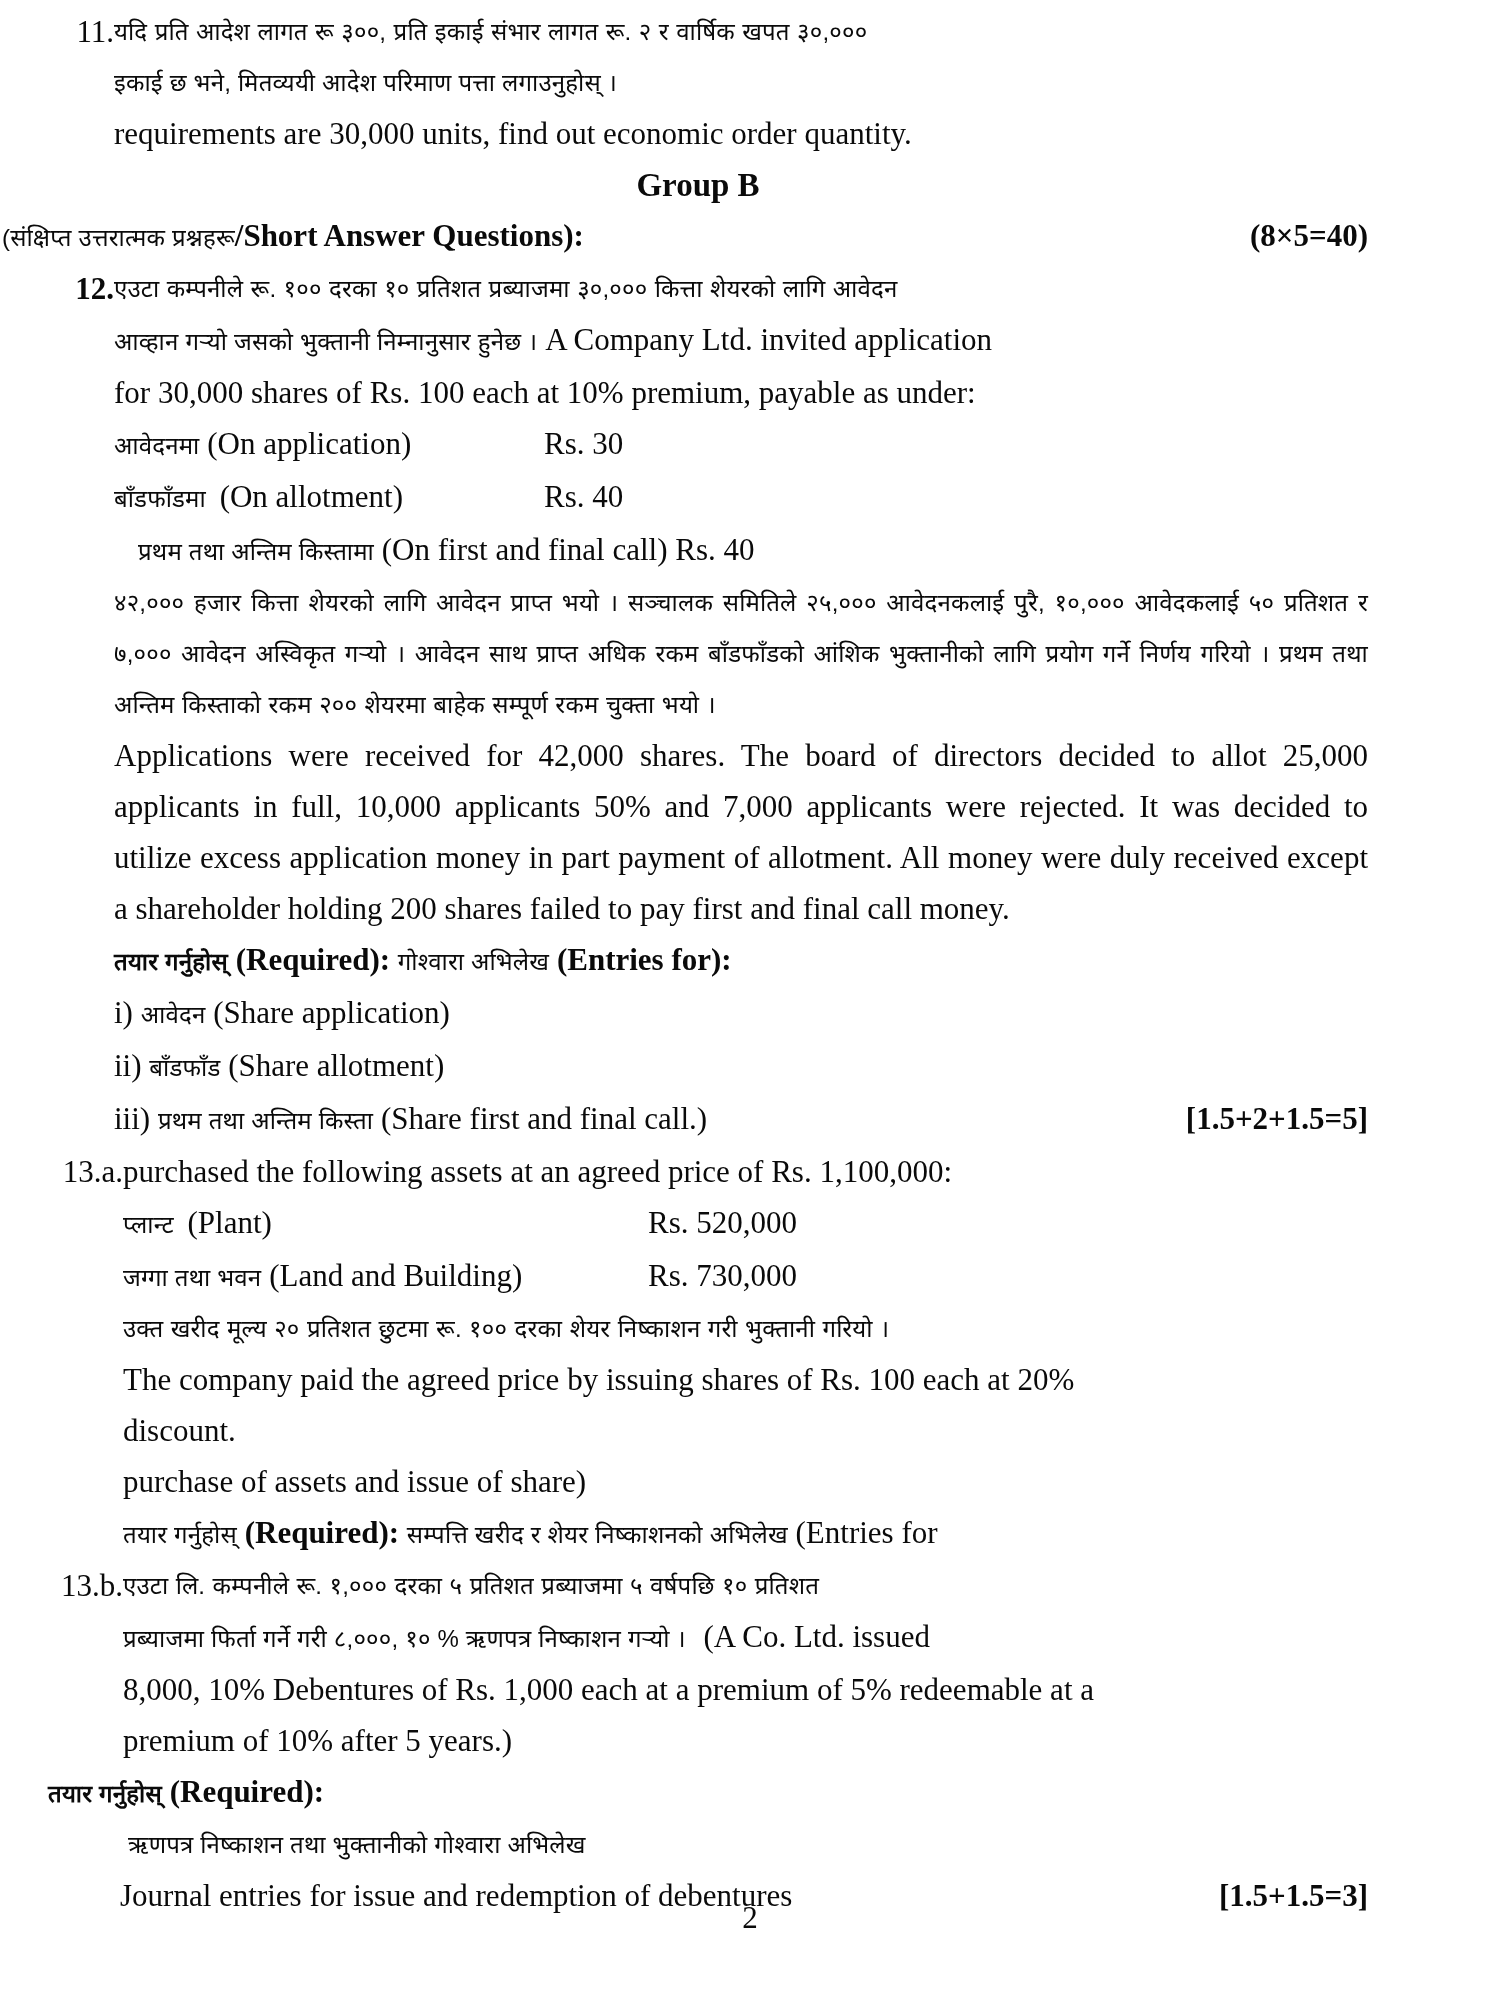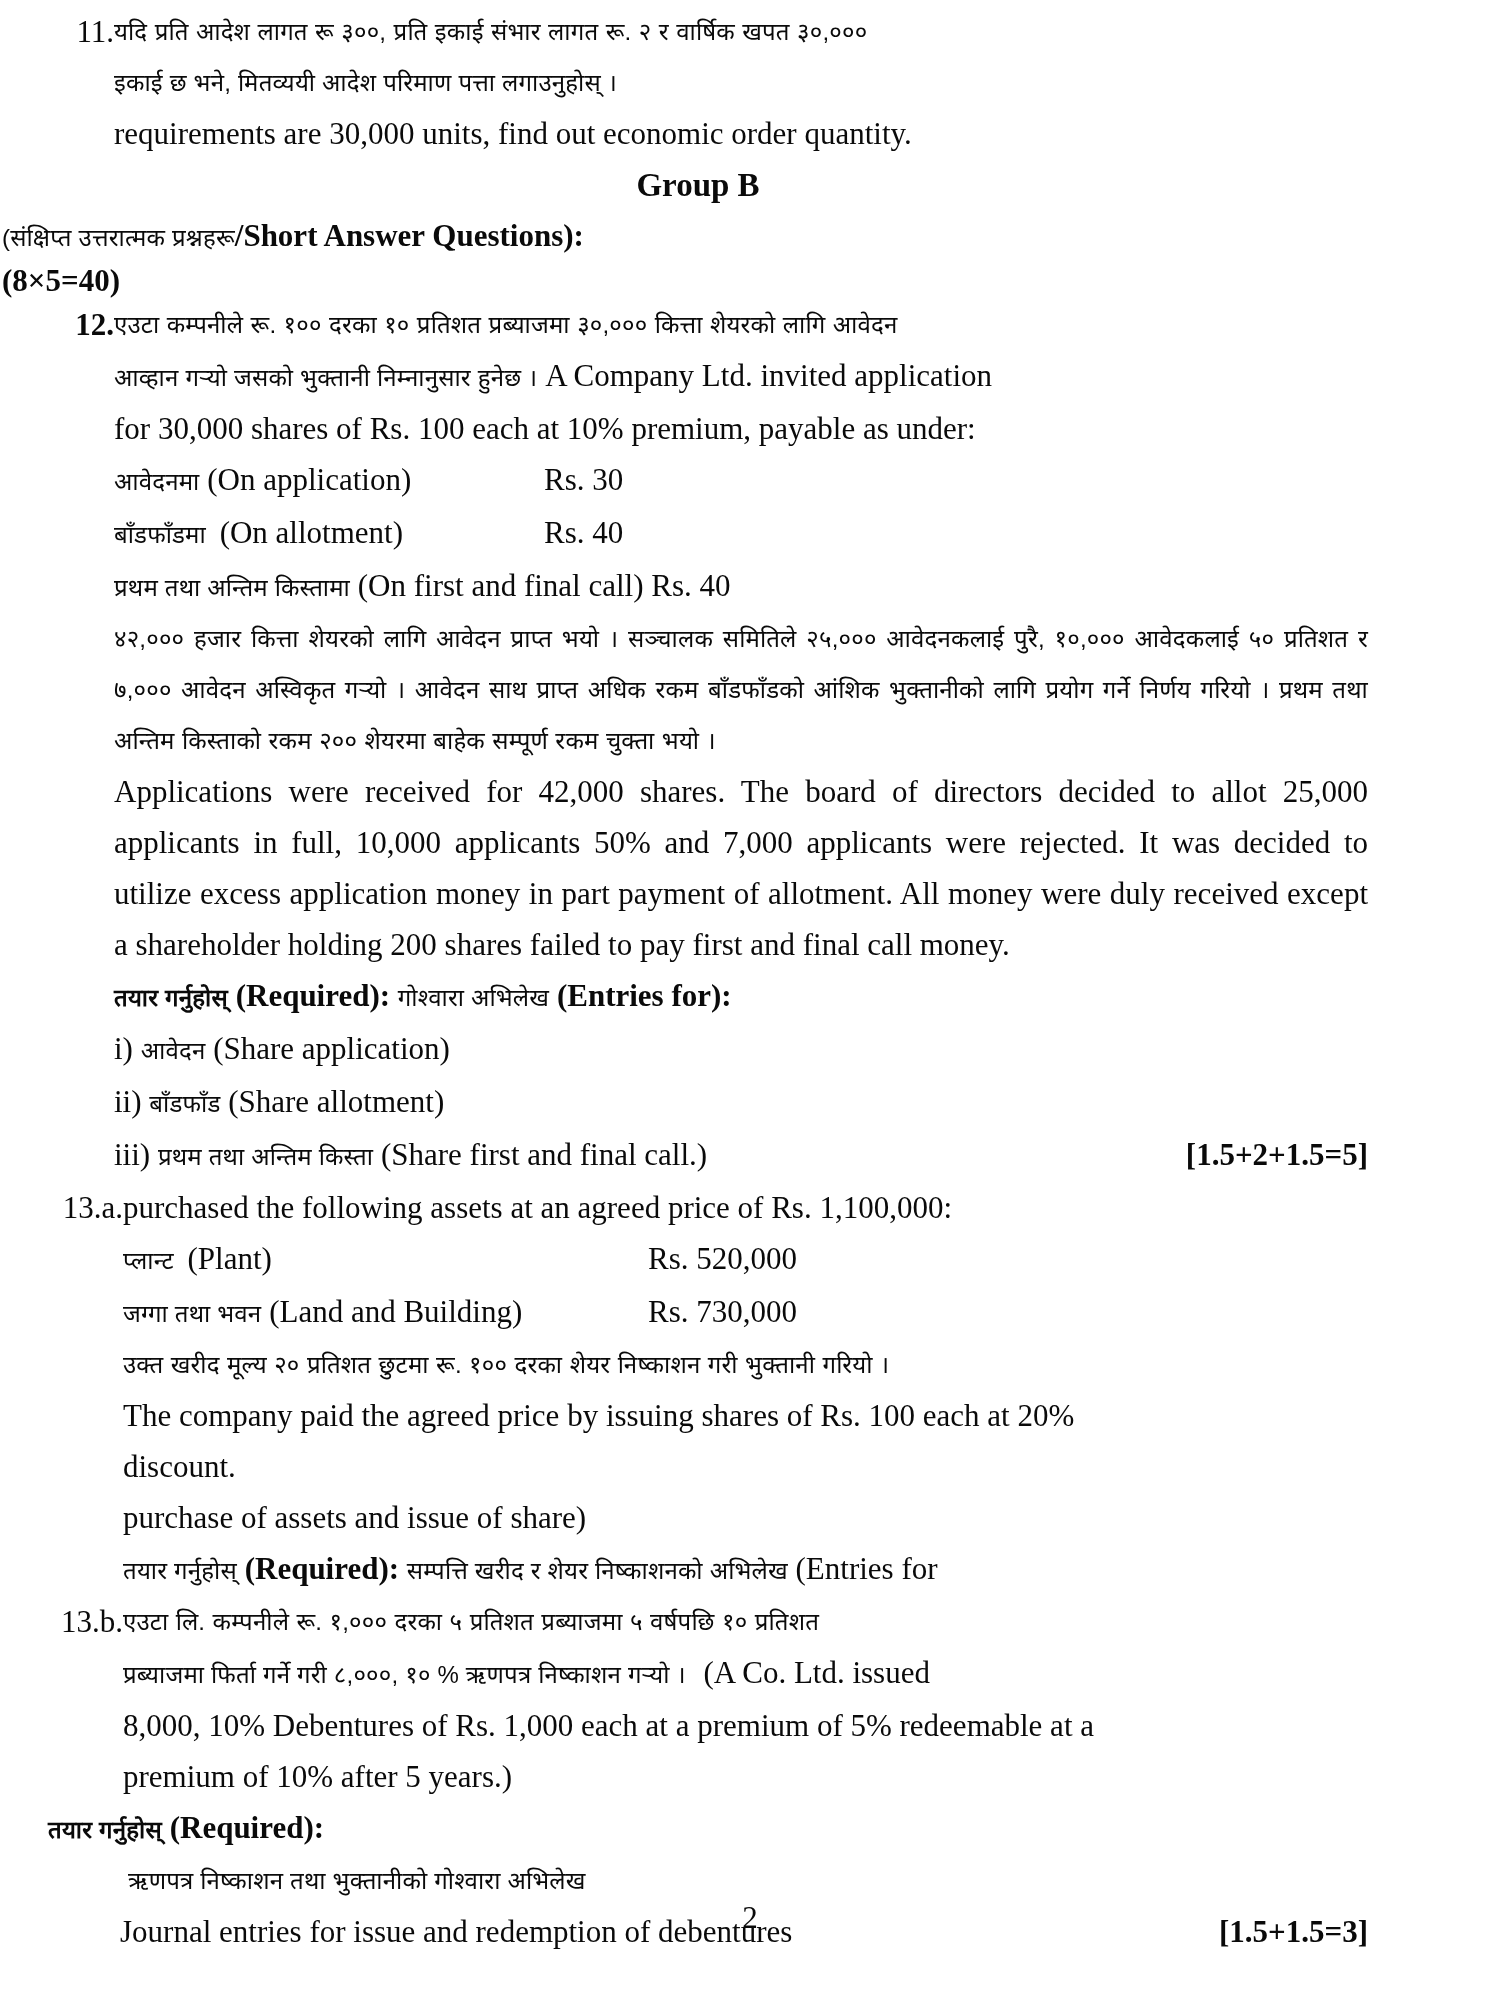--- a/index.html
+++ b/index.html
@@ -160,21 +160,21 @@
       <div class="qnum">11.</div>
       <div class="qbody">
         <div class="line just-dev dev" style="white-space:normal;">यदि प्रति आदेश लागत रू ३००, प्रति इकाई संभार लागत रू. २ र वार्षिक खपत ३०,०००</div>
         <div class="line dev">इकाई छ भने, मितव्ययी आदेश परिमाण पत्ता लगाउनुहोस् ।</div>
         <div class="line eng">requirements are 30,000 units, find out economic order quantity.</div>
       </div>
     </div>
 
     <div class="center">Group B</div>
 
-    <div class="rowspread" style="margin-left:-26px; width:1366px;flex-direction:column;">
+    <div class="rowspread" style="margin-left:-26px; width:1366px;">
       <div class="nowrapline" style="font-size:31px; line-height:50px;">
         <span class="dev">(संक्षिप्त उत्तरात्मक प्रश्नहरू</span><span class="eng bold">/</span><span class="eng bold">Short Answer Questions):</span>
       </div>
       <div class="grow"></div>
       <div class="marks">(8×5=40)</div>
     </div>
 
     <div class="qblock">
       <div class="qnum bold">12.</div>
       <div class="qbody">
@@ -196,21 +196,21 @@
         </div>
 
         <div class="payrow">
           <div class="pl">
             <span class="dev">बाँडफाँडमा</span>
             <span class="eng" style="padding-left:6px;">(On allotment)</span>
           </div>
           <div class="pr eng">Rs. 40</div>
         </div>
 
-        <div class="line" style="white-space:nowrap;">
+        <div class="line" style="white-space:nowrap;margin-left:24px;">
           <span class="dev">प्रथम तथा अन्तिम किस्तामा</span>
           <span class="eng">(On first and final call) Rs. 40</span>
         </div>
 
         <div class="line just-dev dev" style="white-space:normal;">४२,००० हजार कित्ता शेयरको लागि आवेदन प्राप्त भयो । सञ्चालक समितिले २५,००० आवेदनकलाई पुरै, १०,००० आवेदकलाई ५० प्रतिशत र ७,००० आवेदन अस्विकृत गर्‍यो । आवेदन साथ प्राप्त अधिक रकम बाँडफाँडको आंशिक भुक्तानीको लागि प्रयोग गर्ने निर्णय गरियो । प्रथम तथा अन्तिम किस्ताको रकम २०० शेयरमा बाहेक सम्पूर्ण रकम चुक्ता भयो ।</div>
 
         <div class="line eng" style="white-space:normal; text-align:justify;">Applications were received for 42,000 shares. The board of directors decided to allot 25,000 applicants in full, 10,000 applicants 50% and 7,000 applicants were rejected. It was decided to utilize excess application money in part payment of allotment. All money were duly received except a shareholder holding 200 shares failed to pay first and final call money.</div>
 
         <div class="line" style="white-space:nowrap;">
           <span class="dev bold">तयार गर्नुहोस्</span>

